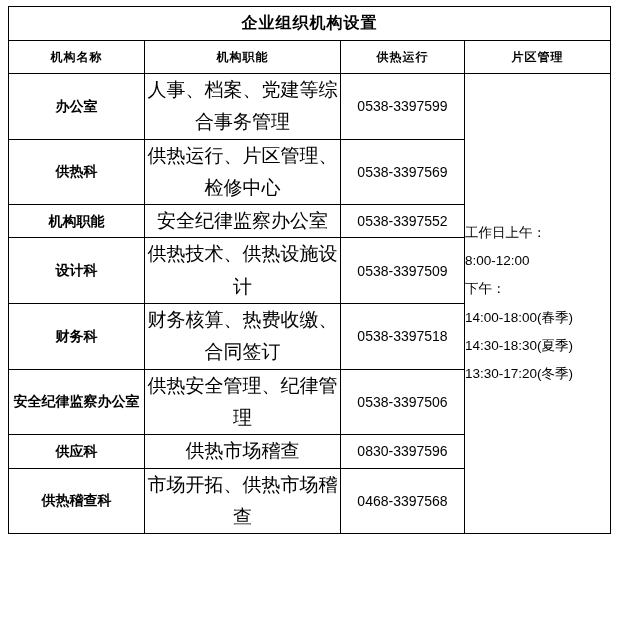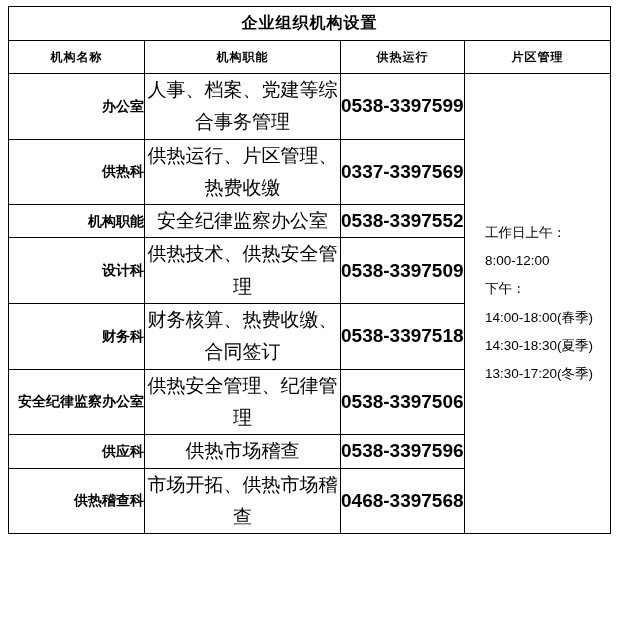--- a/index.html
+++ b/index.html
@@ -40,49 +40,47 @@
     letter-spacing: 1px;
   }
   .header-cell {
     text-align: center;
     font-weight: bold;
     font-size: 12px;
     height: 32px;
     letter-spacing: 1px;
   }
   .name-cell {
-    text-align: right;
+    text-align: center;
     font-weight: bold;
     font-size: 14px;
     padding: 4px 2px;
     line-height: 1.5;
   }
   .func-cell {
     text-align: center;
     font-size: 19px;
     padding: 6px 8px;
     line-height: 1.7;
   }
   .phone-cell {
-    text-align: left;
-    font-size: 19px;
+    text-align: center;
+    font-size: 14px;
     padding: 4px 2px;
-    font-weight: bold;
   }
   .hours-cell {
     text-align: left;
     font-size: 13.5px;
     padding: 4px 8px;
     vertical-align: middle;
     line-height: 2.1;
   }
   .hours-cell .hline {
     display: block;
     white-space: nowrap;
-    margin-left: 20px;
   }
   .col-name { width: 136px; }
   .col-func { width: 196px; }
   .col-phone { width: 124px; }
   .col-hours { width: 146px; }
 </style>
 </head>
 <body>
 
 <div class="page">
@@ -113,52 +111,52 @@
           <span class="hline">8:00-12:00</span>
           <span class="hline">下午：</span>
           <span class="hline">14:00-18:00(春季)</span>
           <span class="hline">14:30-18:30(夏季)</span>
           <span class="hline">13:30-17:20(冬季)</span>
         </td>
       </tr>
 
       <tr>
         <td class="name-cell">供热科</td>
-        <td class="func-cell">供热运行、片区管理、热费收缴</td>
-        <td class="phone-cell">0337-3397569</td>
+        <td class="func-cell">供热运行、片区管理、检修中心</td>
+        <td class="phone-cell">0538-3397569</td>
       </tr>
 
       <tr>
         <td class="name-cell">机构职能</td>
         <td class="func-cell">安全纪律监察办公室</td>
         <td class="phone-cell">0538-3397552</td>
       </tr>
 
       <tr>
         <td class="name-cell">设计科</td>
-        <td class="func-cell">供热技术、供热安全管理</td>
+        <td class="func-cell">供热技术、供热设施设计</td>
         <td class="phone-cell">0538-3397509</td>
       </tr>
 
       <tr>
         <td class="name-cell">财务科</td>
         <td class="func-cell">财务核算、热费收缴、合同签订</td>
         <td class="phone-cell">0538-3397518</td>
       </tr>
 
       <tr>
         <td class="name-cell">安全纪律监察办公室</td>
         <td class="func-cell">供热安全管理、纪律管理</td>
         <td class="phone-cell">0538-3397506</td>
       </tr>
 
       <tr>
         <td class="name-cell">供应科</td>
         <td class="func-cell">供热市场稽查</td>
-        <td class="phone-cell">0538-3397596</td>
+        <td class="phone-cell">0830-3397596</td>
       </tr>
 
       <tr>
         <td class="name-cell">供热稽查科</td>
         <td class="func-cell">市场开拓、供热市场稽查</td>
         <td class="phone-cell">0468-3397568</td>
       </tr>
     </tbody>
   </table>
 </div>

